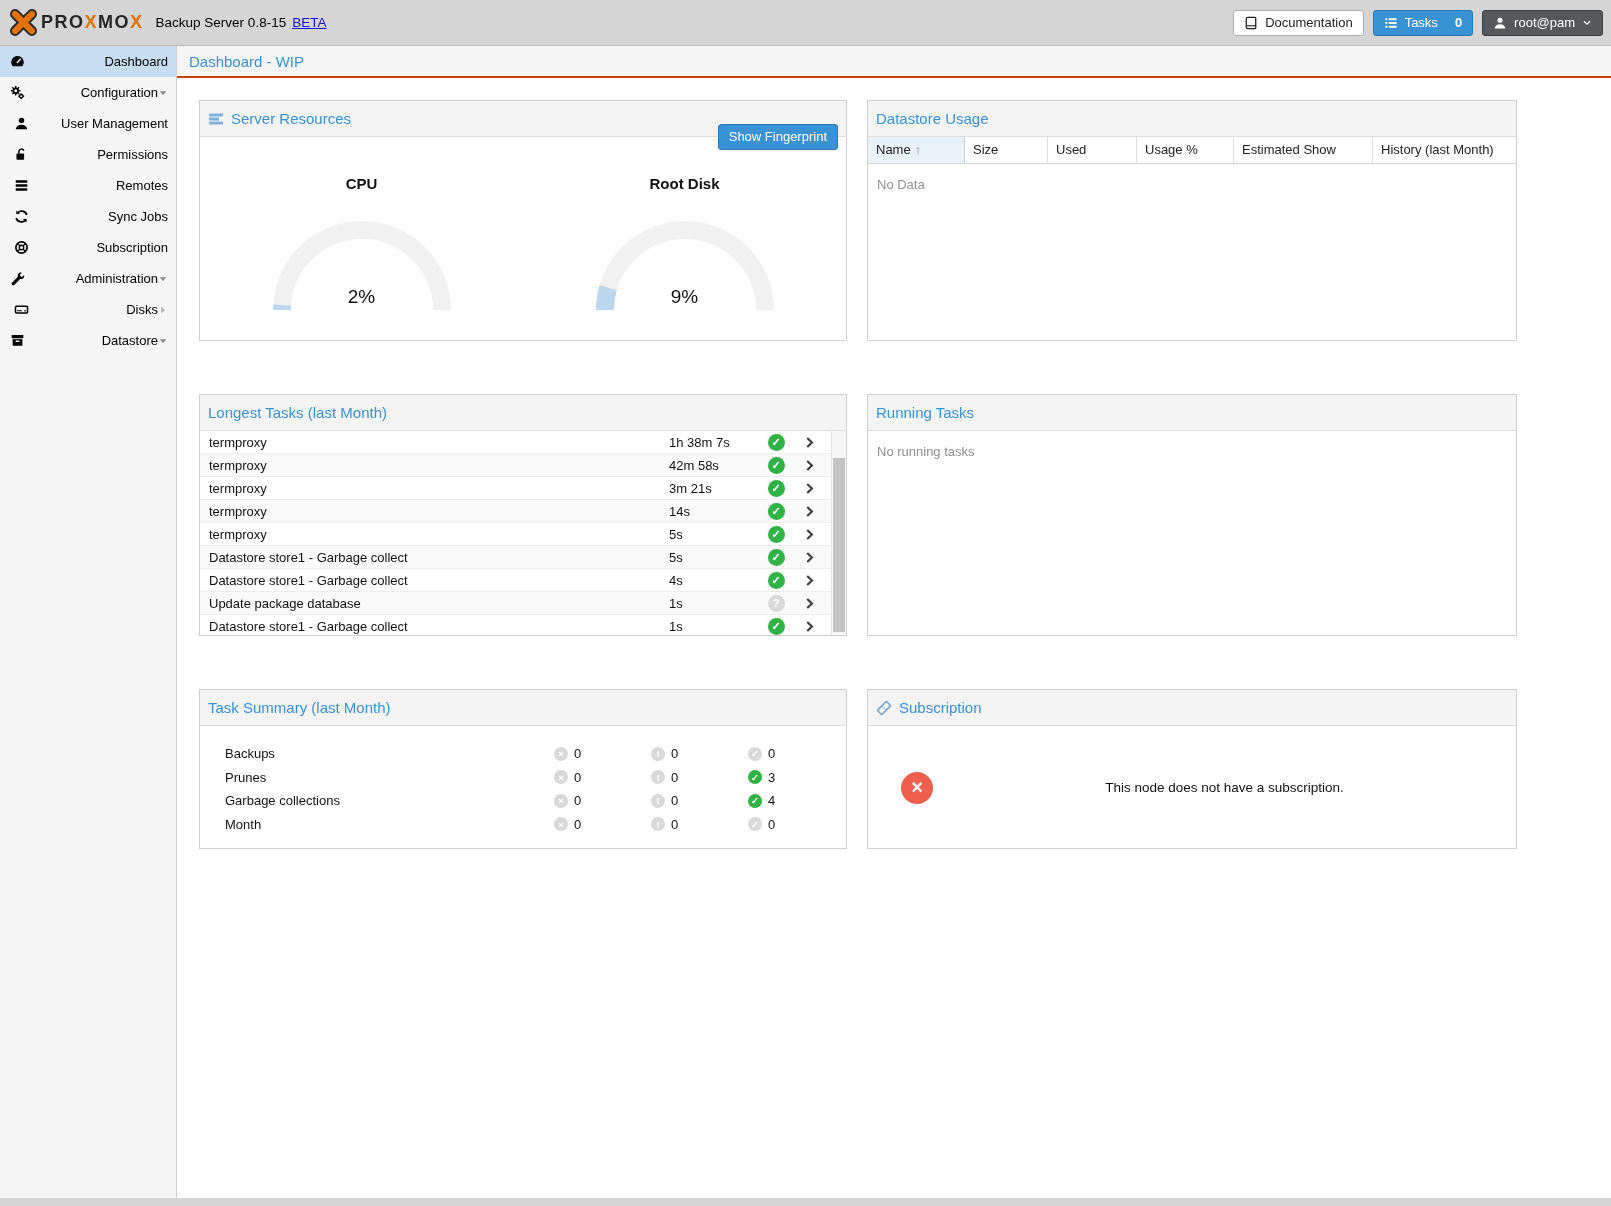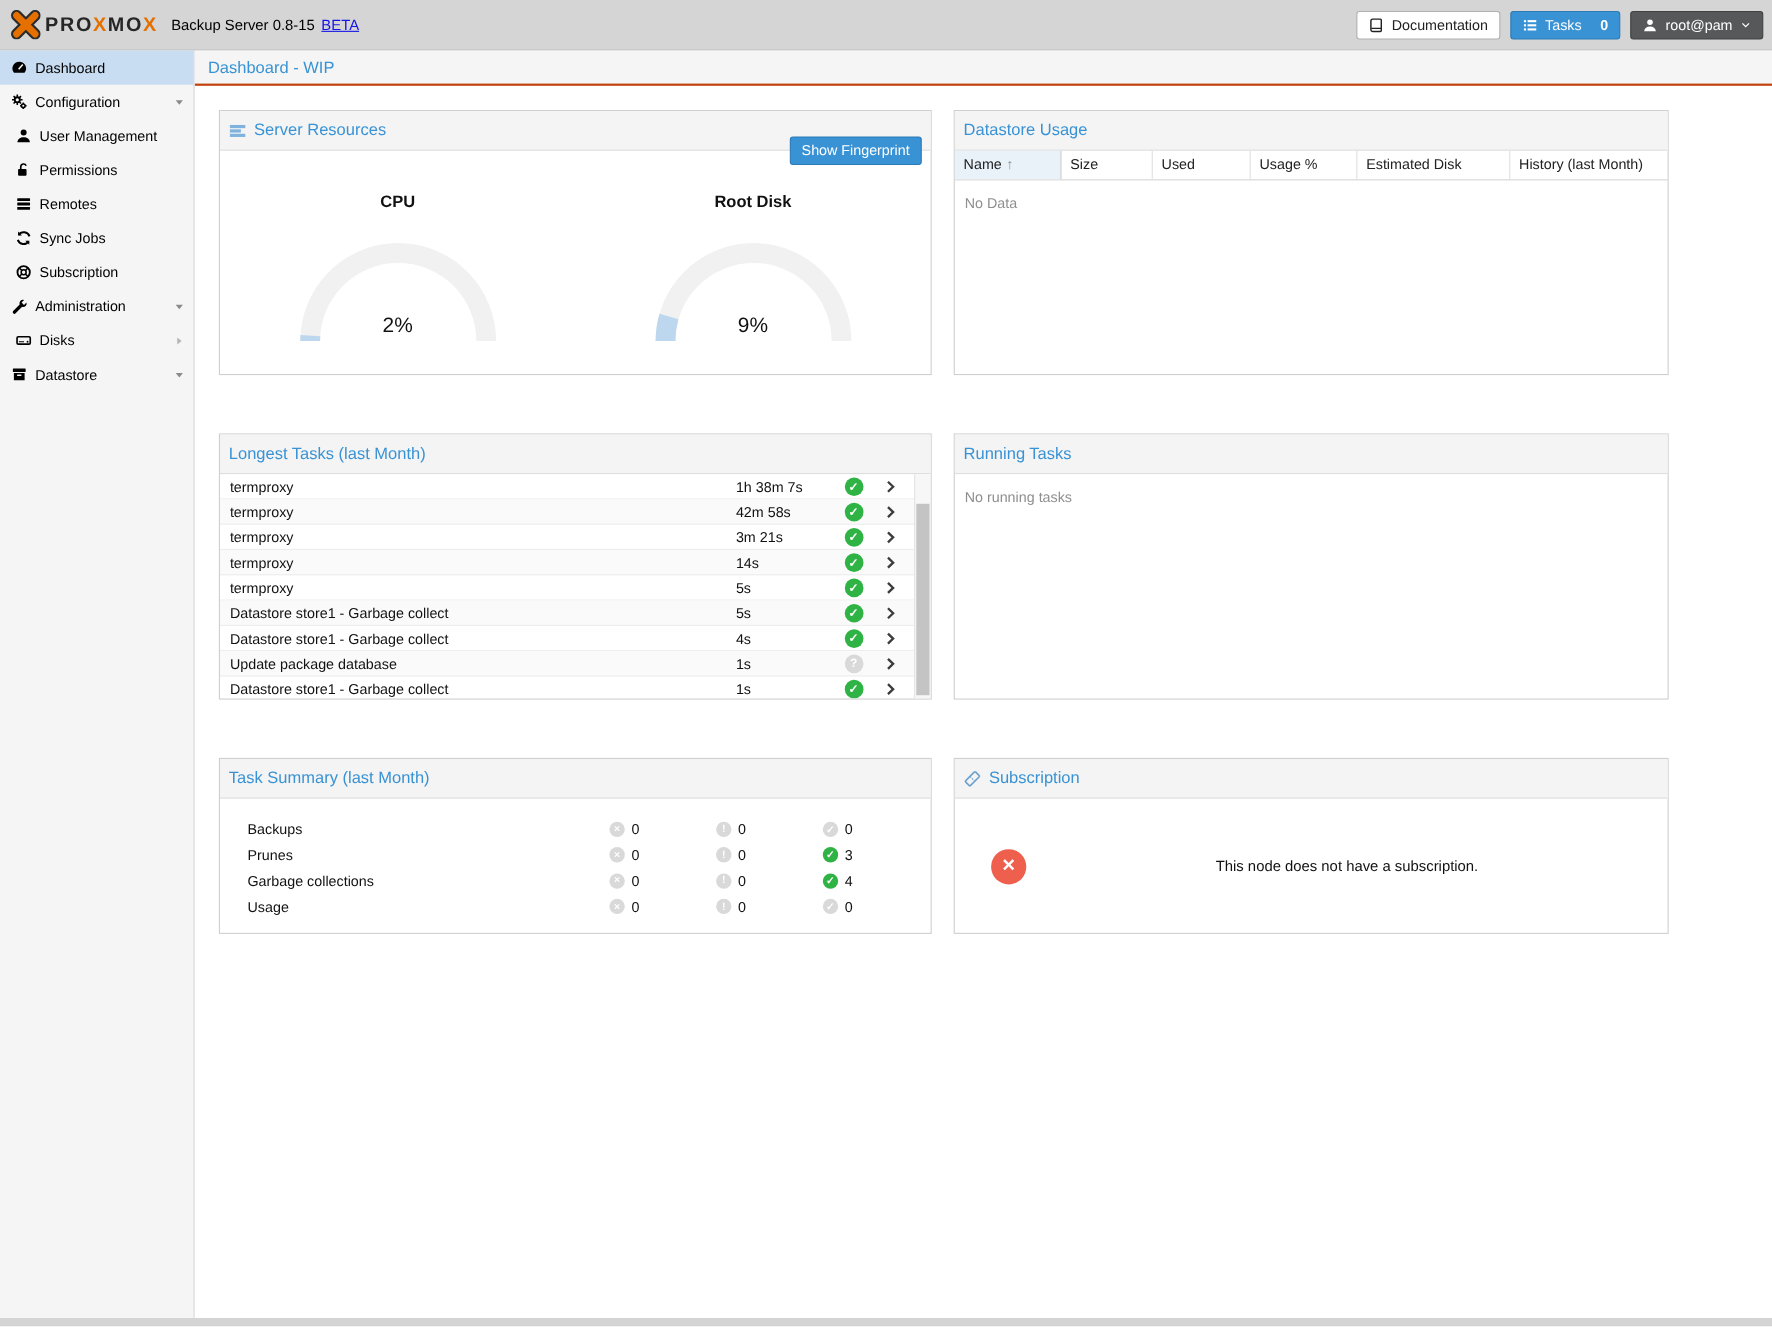--- a/index.html
+++ b/index.html
@@ -30,21 +30,21 @@
 
   
   .layout { display:flex; height:1152px; }
   .sidebar { width:177px; background:#f5f5f5; border-right:1px solid #cfcfcf; flex-shrink:0; }
   .sb-item { height:31px; display:flex; align-items:center; padding-left:10px; padding-right:8px;
              font-size:13px; color:#000; cursor:pointer; }
   .sb-item.lvl1 { padding-left:14px; }
   .sb-item.selected { background:#c8ddf2; }
   .sb-icon { width:15px; height:15px; display:inline-flex; margin-right:7px; color:#000; flex-shrink:0; }
   .sb-icon svg { width:100%; height:100%; }
-  .sb-label { flex:1; }
+  .sb-label { flex:1;text-align:right; }
   .sb-expander { width:10px; height:10px; display:inline-flex; color:#8a8a8a; }
   .sb-expander.right { color:#b5b5b5; }
   .sb-expander svg { width:100%; height:100%; }
 
   .main { flex:1; background:#fff; overflow:hidden; }
   .page-header { height:32px; background:#f5f5f5; border-bottom:2px solid #c2410c;
                  display:flex; align-items:center; padding-left:12px;
                  color:#3892d4; font-size:15px; }
   .content { padding:22px 0 0 22px; display:flex; gap:20px; }
   .col { display:flex; flex-direction:column;gap:32px; }
@@ -517,21 +517,21 @@
     <span class="ts-cell">
       <span class="circle c14 zero">!</span>
       <span>0</span>
     </span>
     <span class="ts-cell">
       <span class="circle c14 ok">✓</span>
       <span>4</span>
     </span>
   </div>
               <div class="ts-row">
-    <span class="ts-label">Usage</span>
+    <span class="ts-label">Month</span>
     <span class="ts-cell">
       <span class="circle c14 zero">×</span>
       <span>0</span>
     </span>
     <span class="ts-cell">
       <span class="circle c14 zero">!</span>
       <span>0</span>
     </span>
     <span class="ts-cell">
       <span class="circle c14 zero">✓</span>
@@ -546,21 +546,21 @@
 
         <section class="panel p-row1">
           <div class="panel-header">
             <span class="panel-title">Datastore Usage</span>
           </div>
           <div class="ds-head">
               <div class="ds-th">Name<span class="sort-arrow">↑</span></div>
               <div class="ds-th">Size</div>
               <div class="ds-th">Used</div>
               <div class="ds-th">Usage %</div>
-              <div class="ds-th">Estimated Disk</div>
+              <div class="ds-th">Estimated Show</div>
               <div class="ds-th">History (last Month)</div>
             </div>
           <div class="empty-text">No Data</div>
         </section>
 
         <section class="panel p-row2">
           <div class="panel-header">
             <span class="panel-title">Running Tasks</span>
           </div>
           <div class="empty-text">No running tasks</div>

